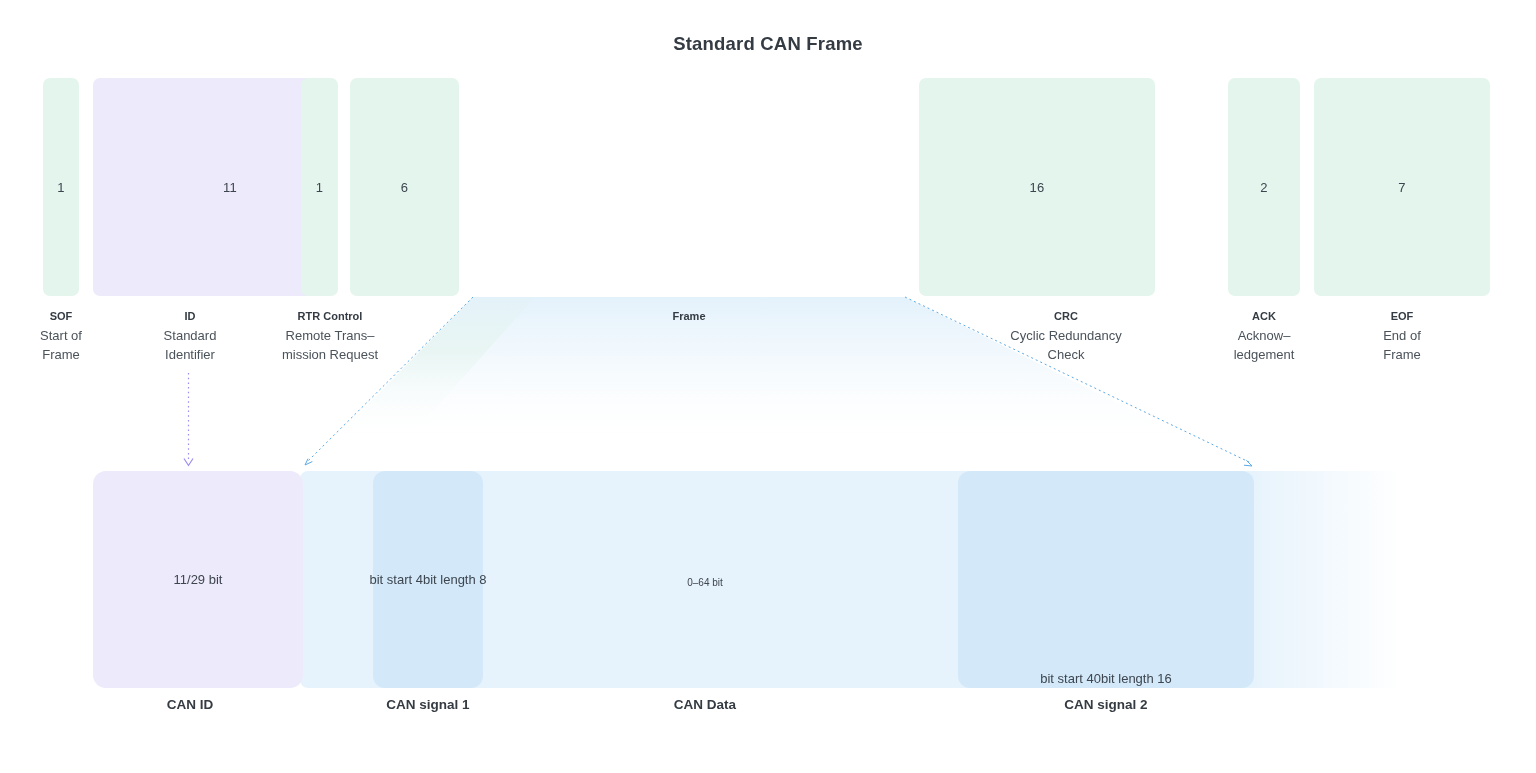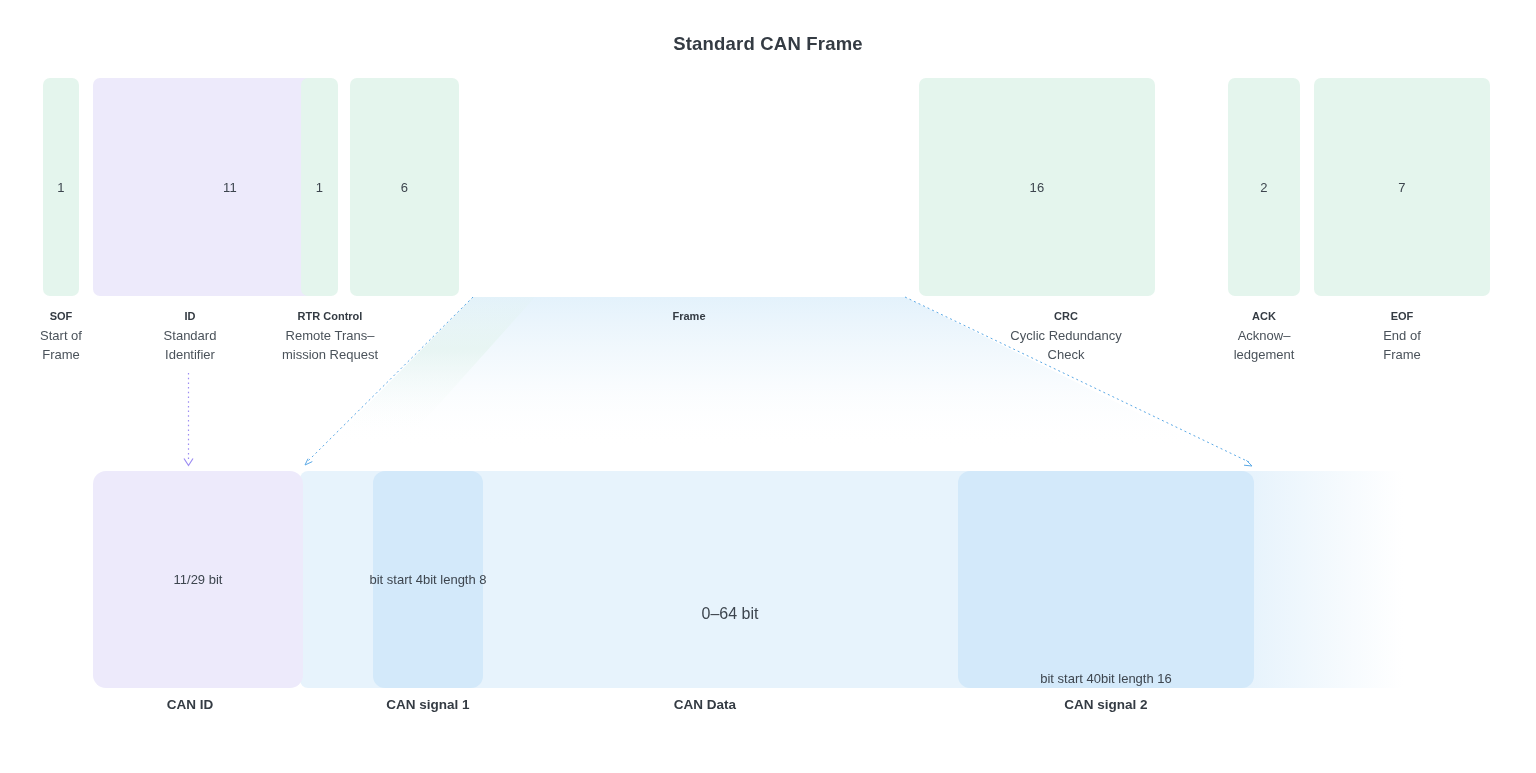--- a/index.html
+++ b/index.html
@@ -20,22 +20,22 @@
   .bbox{position:absolute;top:471px;height:217px;}
   .canid{left:93px;width:210px;background:var(--lavender);border-radius:13px;
          display:flex;align-items:center;justify-content:center;}
   .wide{left:300px;width:1120px;border-radius:8px 0 0 8px;
         background:linear-gradient(90deg,var(--wide_blue) 0%,var(--wide_blue) 85%,rgba(231,243,252,0) 98.5%);}
   .sig{background:var(--signal_blue);border-radius:12px;
        display:flex;align-items:center;justify-content:center;}
   .sig1{left:373px;width:110px;}
   .sig2{left:958px;width:296px;align-items:flex-end;}
   .btext{font-size:13px;color:var(--value_text);line-height:19px;white-space:nowrap;}
-  .freeval{position:absolute;top:604px;transform:translateX(-50%);font-size:16px;
-           color:var(--value_text);line-height:19px;white-space:nowrap;margin-left:25px;}
+  .freeval{position:absolute;top:573px;transform:translateX(-50%);font-size:10px;
+           color:var(--value_text);line-height:19px;white-space:nowrap;}
   .blabel{position:absolute;top:697px;transform:translateX(-50%);font-size:13.5px;
           font-weight:600;color:var(--title_text);white-space:nowrap;}
 </style>
 </head>
 <body>
 
 <div class="stage">
 
   <div class="title">Standard CAN Frame</div>
 

